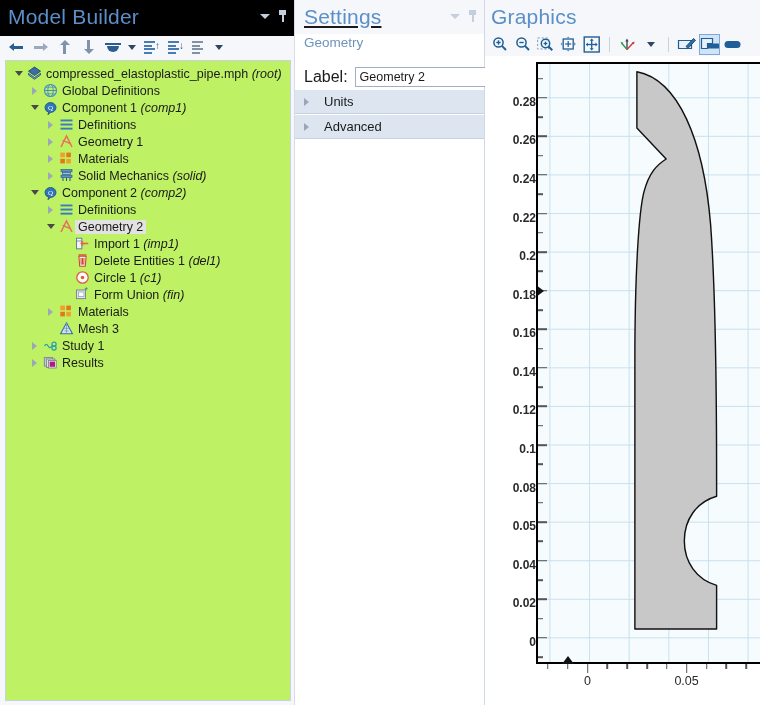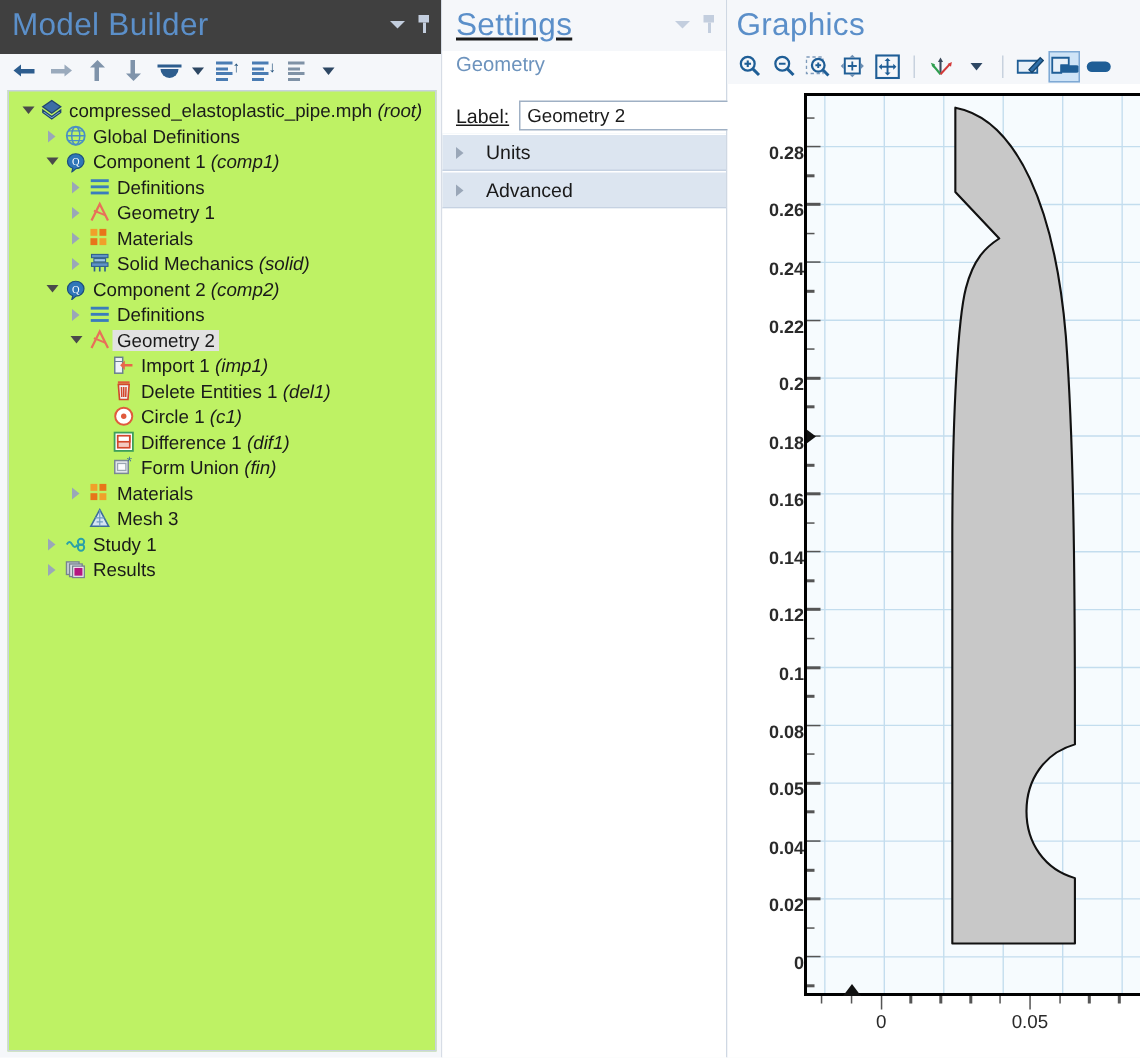--- a/index.html
+++ b/index.html
@@ -18,21 +18,21 @@
     display: flex;
     background: #f4f6f9;
   }
 
   
   .panel { position: relative; height: 705px; background: #ffffff; }
   .panel-head {
     position: relative;
     height: 36px;
     padding: 2px 6px 0 8px;
-    background: #404040;
+    background: #000000;
   }
   .panel-title {
     font-size: 21px;
     font-weight: 400;
     color: #5b8fc9;
     letter-spacing: 0.2px;
     line-height: 30px;
     font-family: "Liberation Sans", sans-serif;
   }
   .panel-btns {
@@ -158,21 +158,21 @@
   }
   .build-row {
     display: flex; align-items: center; gap: 5px;
     padding: 2px 0 0 9px; height: 20px;
     font-size: 12.5px; background: #ffffff;
   }
   .label-row {
     display: flex; align-items: center; gap: 7px;
     padding: 12px 8px 0 9px; height: 36px; background: #ffffff;
   }
-  .label-row .lbl { font-size: 13px; text-decoration: underline; }
+  .label-row .lbl { font-size: 16px; }
   .label-input {
     flex: 1; height: 20px;
     border: 1px solid #9fb0c4;
     background: #ffffff;
     font-family: "Liberation Sans", sans-serif;
     font-size: 12.5px;
     padding: 0 4px;
     color: #1a1a1a;
     outline: none;
   }
@@ -495,31 +495,20 @@
           </div>
           <div class="tnode" style="padding-left: 54px;">
             <span class="tw"></span>
             <span class="ti">
               <svg width="15" height="15" viewBox="0 0 15 15">
                 <circle cx="7.5" cy="7.5" r="5.7" fill="#ffffff" stroke="#e05a3c" stroke-width="1.3"></circle>
                 <circle cx="7.5" cy="7.5" r="1.8" fill="#e05a3c"></circle>
               </svg>
             </span>
             <span class="tlabel">Circle 1<em> (c1)</em></span>
-          </div>
-          <div class="tnode" style="padding-left: 54px;">
-            <span class="tw"></span>
-            <span class="ti">
-              <svg width="15" height="15" viewBox="0 0 15 15">
-                <rect x="1.4" y="1.4" width="12.2" height="12.2" fill="#ffffff" stroke="#3e9e5a" stroke-width="1.2"></rect>
-                <rect x="3.5" y="3.5" width="8" height="8" fill="#f3c9c0" stroke="#d2472c" stroke-width="1.1"></rect>
-                <rect x="3.5" y="3.5" width="8" height="4" fill="#ffffff" stroke="#d2472c" stroke-width="1.1"></rect>
-              </svg>
-            </span>
-            <span class="tlabel">Difference 1<em> (dif1)</em></span>
           </div>
           <div class="tnode" style="padding-left: 54px;">
             <span class="tw"></span>
             <span class="ti">
               <svg width="15" height="15" viewBox="0 0 15 15">
                 <rect x="1.5" y="3" width="9" height="8.6" fill="#e2e6ea" stroke="#7a8894" stroke-width="1"></rect>
                 <rect x="3.4" y="5" width="5.5" height="4.6" fill="#fbfcfd" stroke="#9aa6b1" stroke-width="0.8"></rect>
                 <text x="11.2" y="6.4" font-size="9" fill="#3d6d99" text-anchor="middle" font-family="Liberation Sans, sans-serif">*</text>
               </svg>
             </span>

